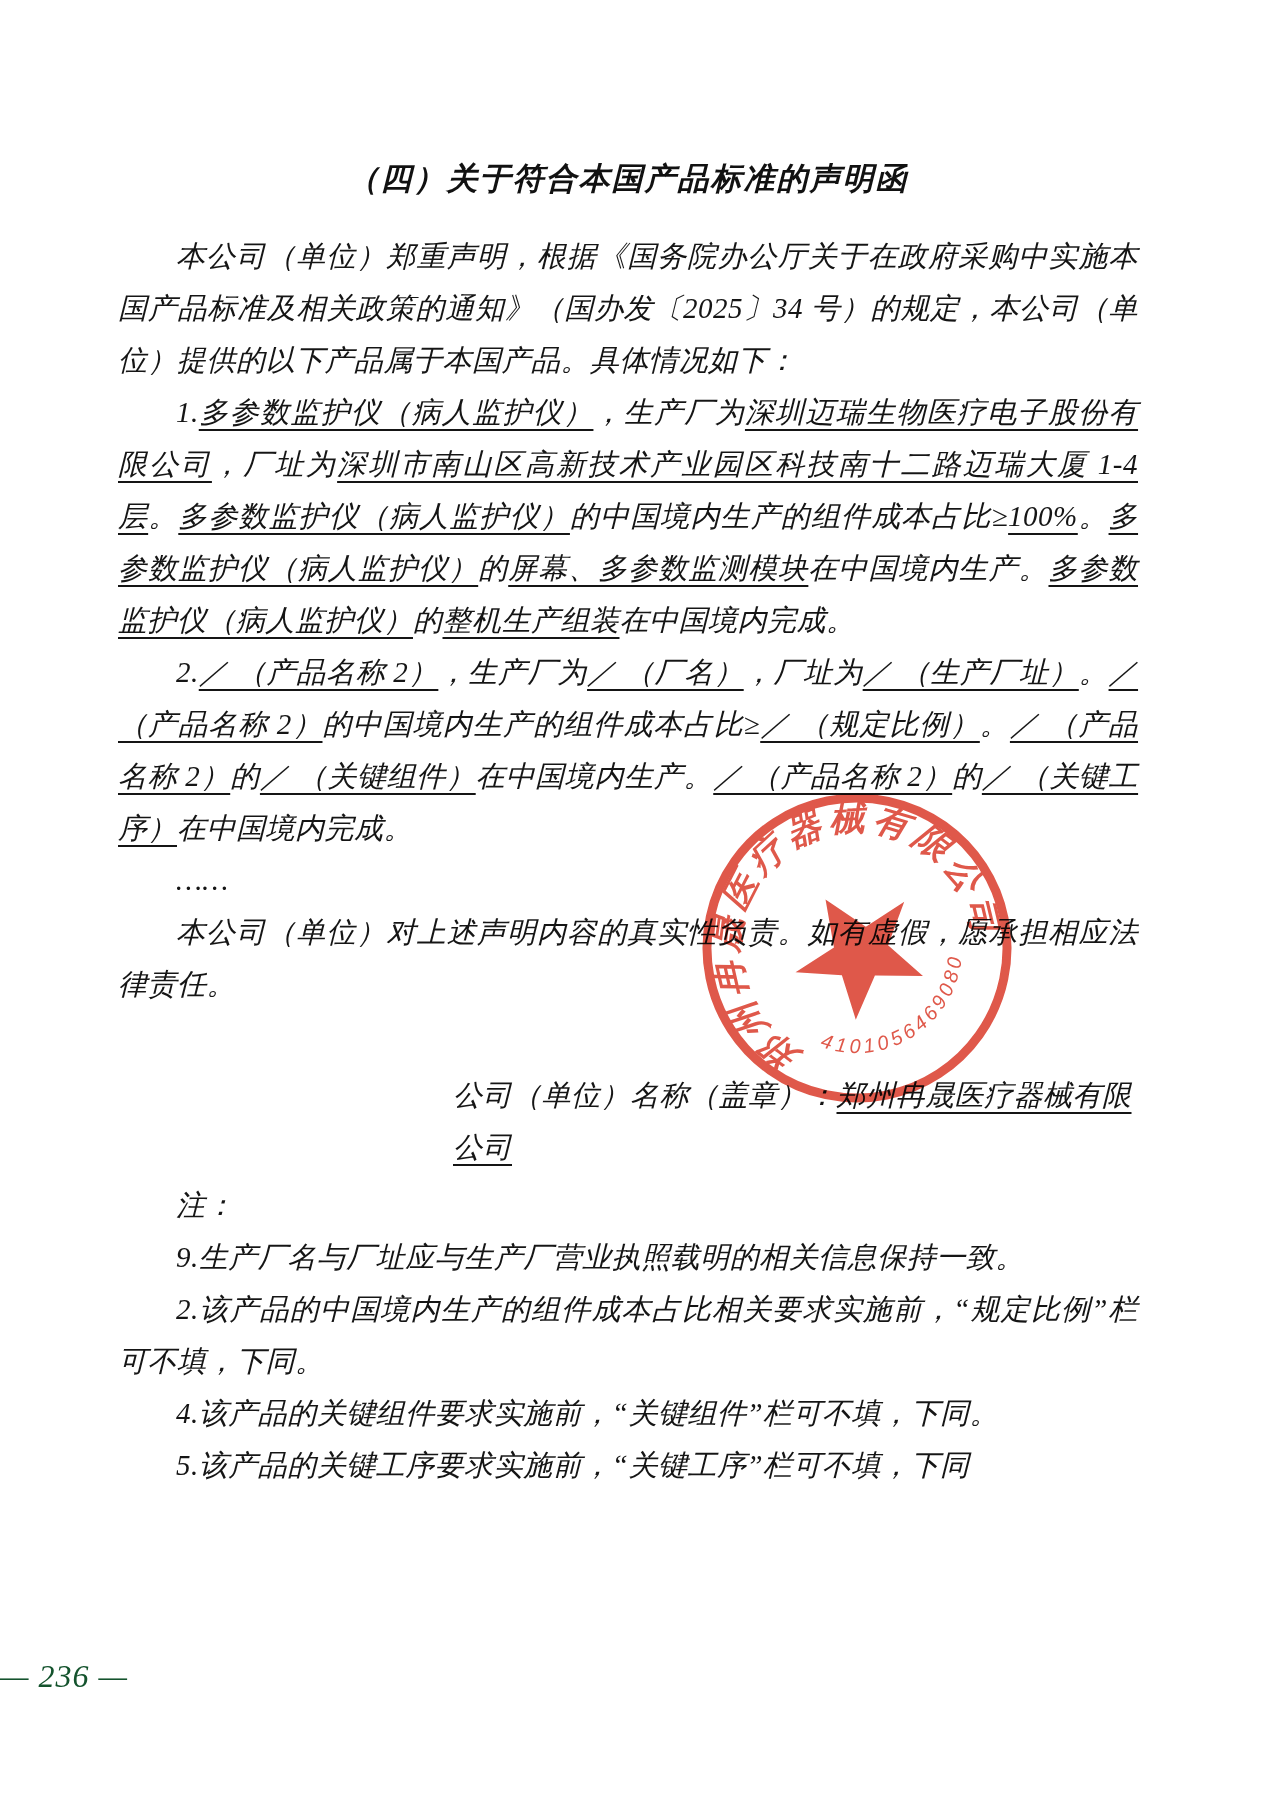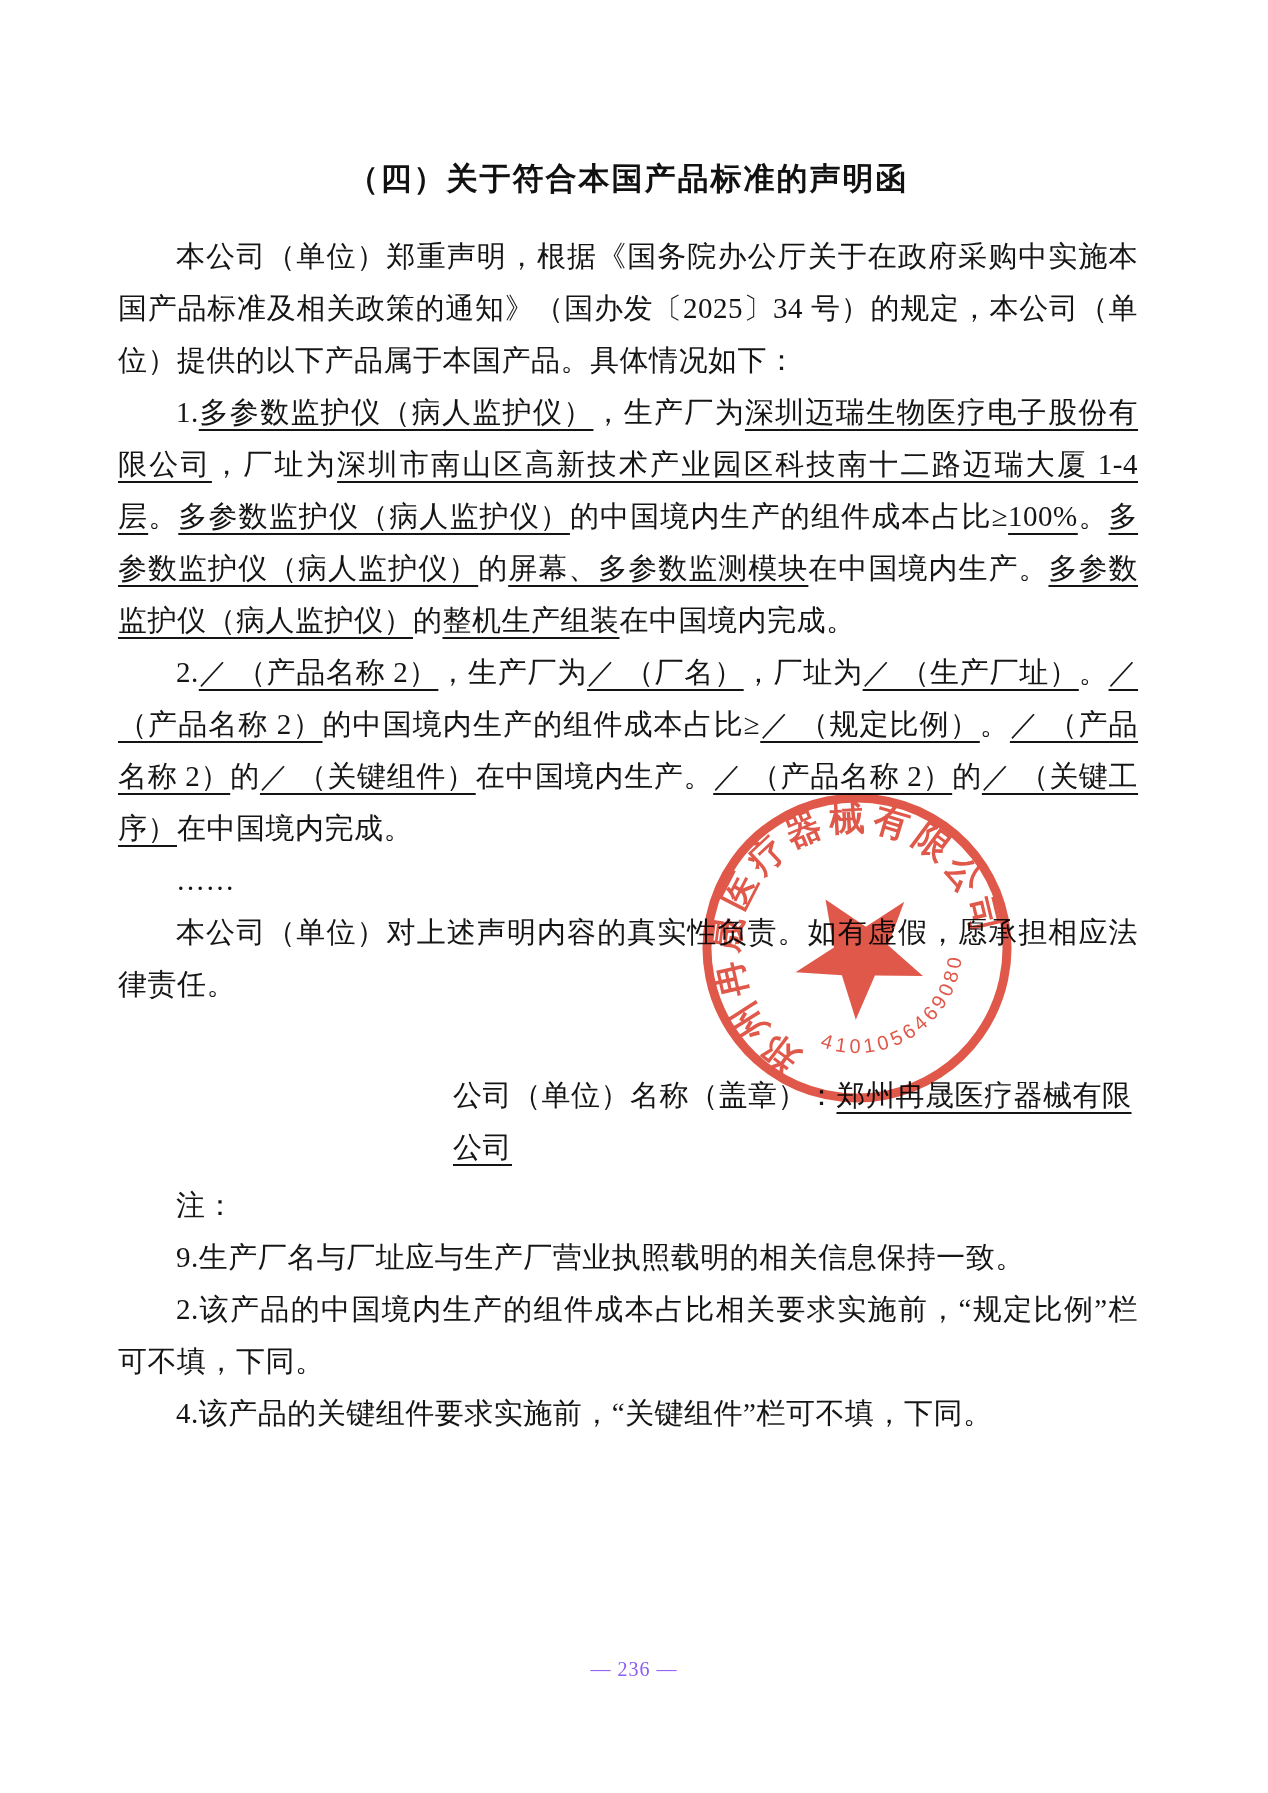--- a/index.html
+++ b/index.html
@@ -3,20 +3,21 @@
 <meta charset="utf-8">
 <style>
   html,body { margin:0; padding:0; background:#ffffff; }
   .page {
     position:relative;
     width:1268px; height:1793px;
     background:#ffffff;
     overflow:hidden;
     font-family:"Liberation Serif", serif;
     color:#151515;
+    font-style:italic;
   }
   .doc {
     position:relative;
     padding:158px 130px 0 118px;
   }
   .title {
     margin:0 0 30px 0;
     text-align:center;
     font-family:"Liberation Sans", sans-serif;
     font-weight:700;
@@ -36,24 +37,24 @@
     text-decoration:underline;
     text-underline-offset:7px;
     text-decoration-thickness:1.5px;
   }
   .signature { margin-top:59px; margin-left:335px; }
   .signature p.body { text-indent:0; text-align:left; }
   .notes { margin-top:6px; }
   .footer {
     position:absolute;
     left:0; right:0; top:1658px;
-    text-align:center;
-    font-size:20px;
+    text-align:left;
+    font-size:32px;
     letter-spacing:1px;
-    color:#8b5cf6;
+    color:#14532d;
   }
   
   .stamp {
     position:absolute;
     left:692px; top:783px;
     width:330px; height:330px;
     mix-blend-mode:multiply;
     opacity:0.9;
     transform:rotate(-33deg);
     pointer-events:none;
@@ -94,20 +95,21 @@
 
     <div class="signature">
       <p class="body"><span>公司（单位）名称（盖章）：</span><span class="u">郑州冉晟医疗器械有限公司</span></p>
     </div>
 
     <div class="notes">
       <p class="body">注：</p>
       <p class="body">9.生产厂名与厂址应与生产厂营业执照载明的相关信息保持一致。</p>
       <p class="body">2.该产品的中国境内生产的组件成本占比相关要求实施前，“规定比例”栏可不填，下同。</p>
       <p class="body">4.该产品的关键组件要求实施前，“关键组件”栏可不填，下同。</p>
+      <p class="body">5.该产品的关键工序要求实施前，“关键工序”栏可不填，下同</p>
     </div>
 
   </div>
 
   <div class="stamp">
     <svg width="330" height="330" viewBox="0 0 330 330">
       <circle class="seal-ring" cx="165" cy="165" r="150"></circle>
       <path id="sealArc" d="M 62.8,224 A 118,118 0 1 1 267.2,224" fill="none"></path>
       <text class="seal-arc-text">
         <textPath href="#sealArc" startOffset="50%" text-anchor="middle">郑州冉晟医疗器械有限公司</textPath>

